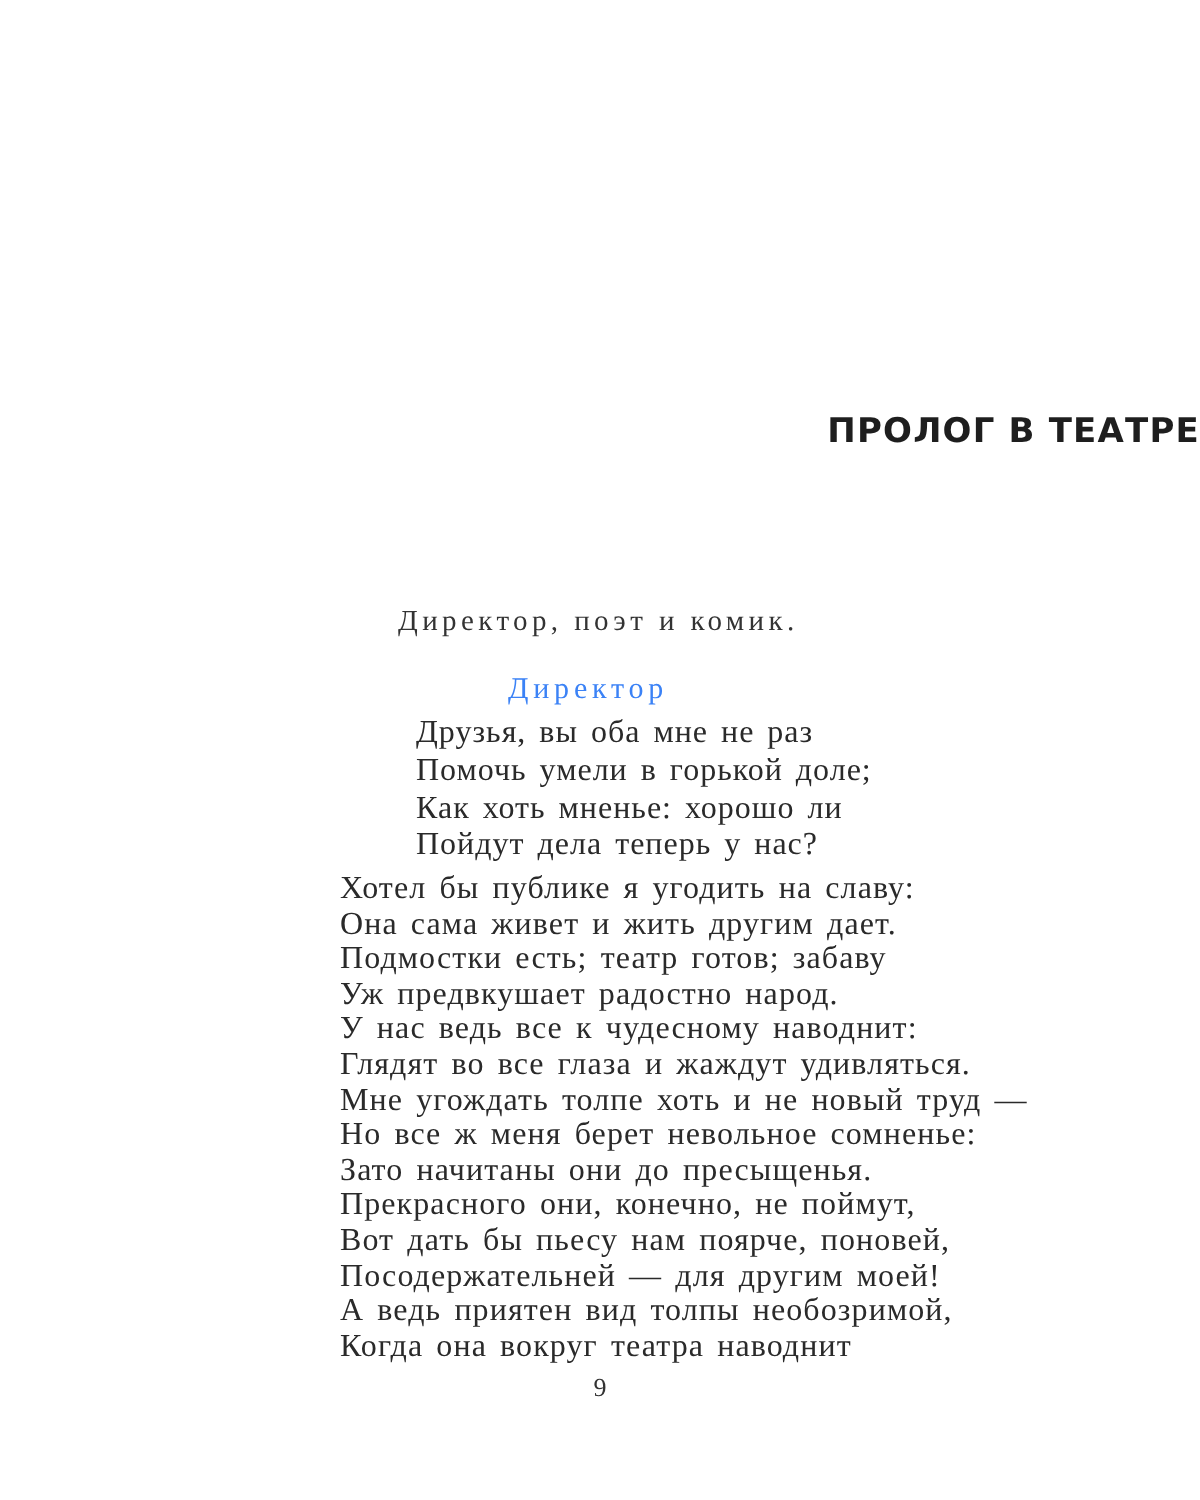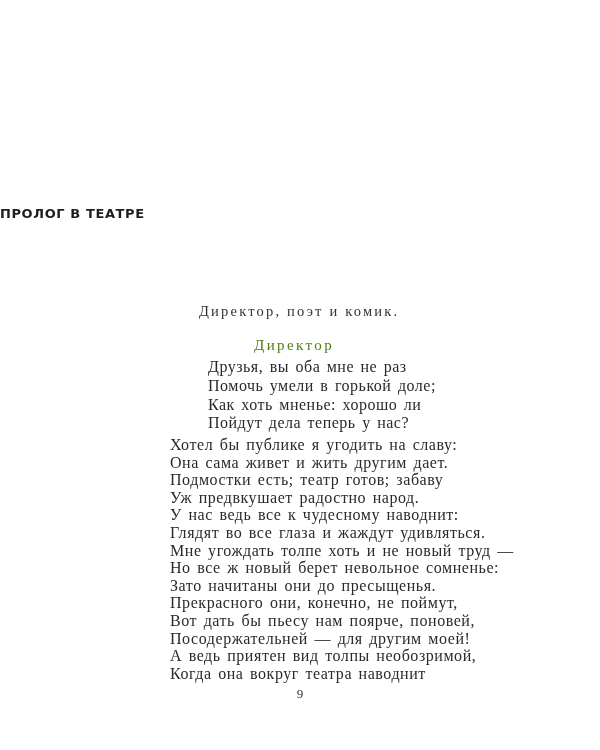--- a/index.html
+++ b/index.html
@@ -3,33 +3,33 @@
   <meta charset="utf-8">
   <style>
     html, body { margin: 0; padding: 0; }
     body {
       width: 600px; height: 750px; background: #ffffff; position: relative; overflow: hidden;
       color: #2a2a2a;
       font-family: "Liberation Serif", "DejaVu Serif", serif;
     }
     .title {
       position: absolute; left: 0; width: 600px; top: 206px;
-      text-align: left;
+      text-align: right;
       font-family: "DejaVu Sans", "Liberation Sans", sans-serif;
-      font-size: 13px; font-weight: bold; letter-spacing: 0.6px; color: #1e1e1e;
+      font-size: 17px; font-weight: bold; letter-spacing: 0.6px; color: #1e1e1e;
     }
     .cast {
       position: absolute; left: 199px; top: 303px;
       font-size: 14.5px; letter-spacing: 2.2px; color: #333;
       white-space: nowrap;
       text-align: center;
     }
     .speaker {
       position: absolute; left: 254px; top: 337px;
-      font-size: 15px; letter-spacing: 2.4px; color: #4d7c0f;
+      font-size: 15px; letter-spacing: 2.4px; color: #3b82f6;
       white-space: nowrap;
     }
     .stanza { position: absolute; margin: 0; padding: 0; list-style: none; }
     .stanza li {
       font-size: 16px; line-height: 18.8px; white-space: nowrap; letter-spacing: 0.5px; word-spacing: 2px;
     }
     .stanza-1 { left: 208px; top: 358px; }
     .stanza-2 { left: 170px; top: 436px; }
     .stanza-2 li { line-height: 17.6px; letter-spacing: 0.55px; }
     .page-number {
@@ -55,21 +55,21 @@
   </ul>
 
   <ul class="stanza stanza-2">
     <li>Хотел бы публике я угодить на славу:</li>
     <li>Она сама живет и жить другим дает.</li>
     <li>Подмостки есть; театр готов; забаву</li>
     <li>Уж предвкушает радостно народ.</li>
     <li>У нас ведь все к чудесному наводнит:</li>
     <li>Глядят во все глаза и жаждут удивляться.</li>
     <li>Мне угождать толпе хоть и не новый труд —</li>
-    <li>Но все ж новый берет невольное сомненье:</li>
+    <li>Но все ж меня берет невольное сомненье:</li>
     <li>Зато начитаны они до пресыщенья.</li>
     <li>Прекрасного они, конечно, не поймут,</li>
     <li>Вот дать бы пьесу нам поярче, поновей,</li>
     <li>Посодержательней — для другим моей!</li>
     <li>А ведь приятен вид толпы необозримой,</li>
     <li>Когда она вокруг театра наводнит</li>
   </ul>
 
   <div class="page-number">9</div>
 </div>

